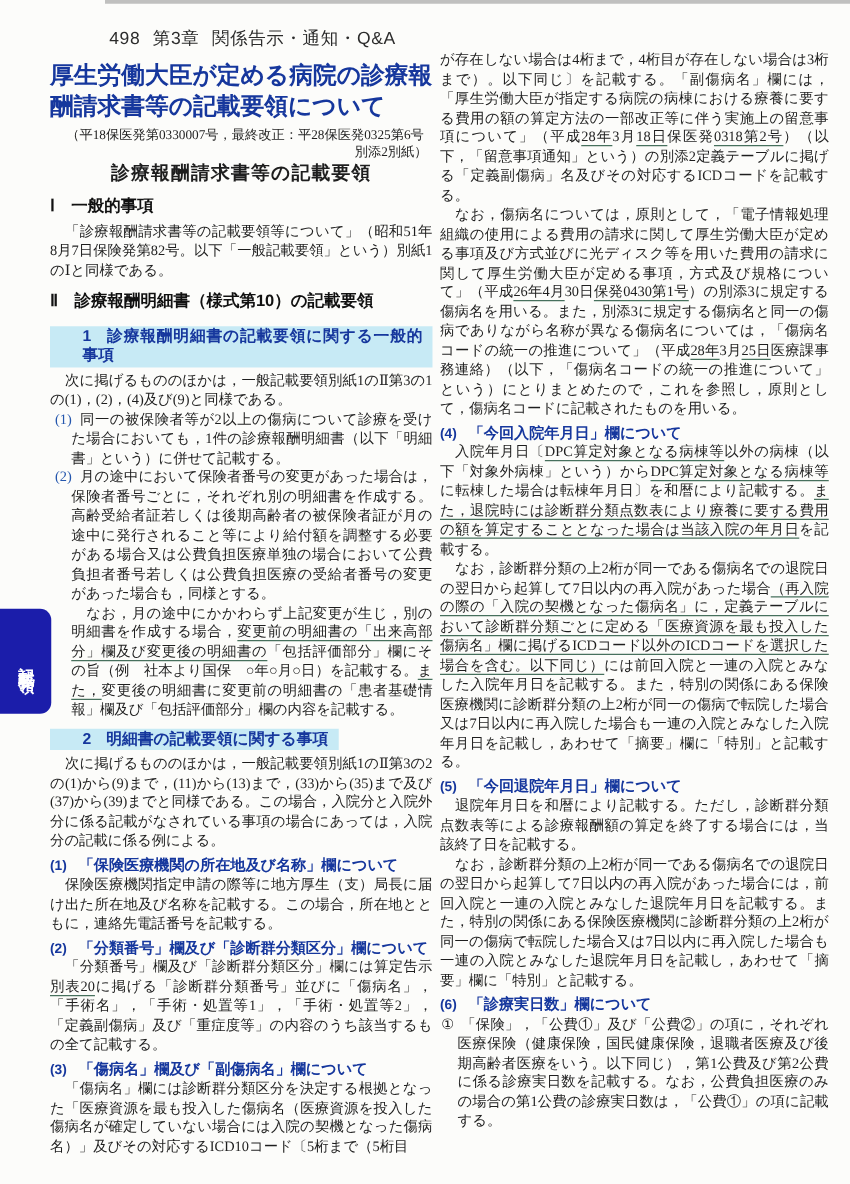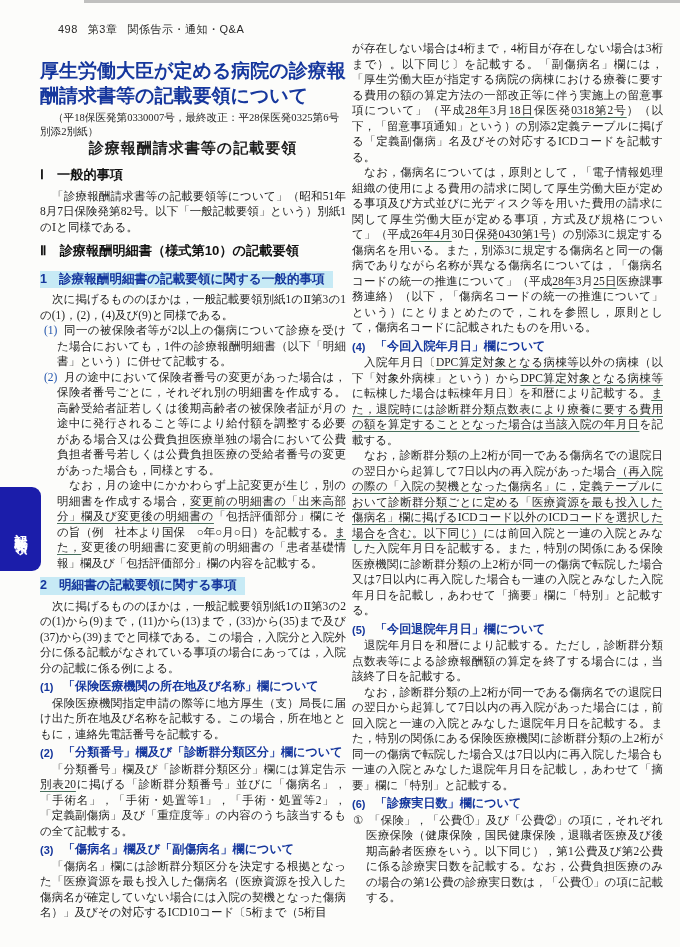--- a/index.html
+++ b/index.html
@@ -12,35 +12,35 @@
   .top-edge{position:absolute;top:0;left:84px;right:0;height:3px;background:#777;opacity:.45;}
 
   .side-tab{position:absolute;left:0;top:487px;width:41px;height:84px;background:var(--tab);
     border-radius:0 9px 9px 0;display:flex;align-items:center;justify-content:center;}
   .side-tab span{writing-mode:vertical-rl;color:#fff;font-family:"Liberation Sans",sans-serif;
     font-size:13px;font-weight:bold;letter-spacing:3px;}
 
   .col-left{position:absolute;left:40px;top:22px;width:306px;}
   .col-right{position:absolute;left:352px;top:41px;width:311px;}
 
-  .page-header{font-family:"Liberation Sans",sans-serif;font-size:11px;color:#2b2b2b;
-    padding-left:18px;margin-bottom:22px;letter-spacing:.5px;}
+  .page-header{font-family:"Liberation Sans",sans-serif;font-size:14px;color:#2b2b2b;
+    padding-left:18px;margin-bottom:9px;letter-spacing:.5px;text-align:center;}
   .page-header .gap{display:inline-block;width:10px;}
 
   .doc-title{font-family:"Liberation Sans",sans-serif;font-weight:bold;color:var(--blue);
     font-size:19px;line-height:1.3;margin:0;}
   .doc-sub1{font-size:10.6px;padding-left:13px;margin-top:3px;}
-  .doc-sub2{font-size:10.6px;padding-right:4px;}
+  .doc-sub2{font-size:10.6px;text-align:right;padding-right:4px;}
   .center-title{font-weight:bold;font-size:15px;text-align:center;margin:0 0 9px;letter-spacing:1px;}
 
   .blocks{font-size:11.5px;line-height:15.5px;text-align:justify;}
   .b-h1{font-family:"Liberation Sans",sans-serif;font-weight:bold;font-size:13.2px;margin:8px 0 6px;color:#111;}
   .b-hl{display:inline-block;background:var(--hl);color:var(--blue);
     font-family:"Liberation Sans",sans-serif;font-weight:bold;font-size:12.6px;
-    padding:1px 8px 1px 0;margin:6px 0 4px;}
+    padding:1px 8px 1px 26px;margin:6px 0 4px;}
   .b-hl .lbl{margin-right:12px;}
   .b-hb{font-family:"Liberation Sans",sans-serif;font-weight:bold;font-size:12.1px;color:var(--blue);
     position:relative;padding-left:23px;margin:3px 0 1px;}
   .b-hb .lbl{position:absolute;left:0;top:1px;font-size:11px;}
   .b-p{text-indent:12px;}
   .b-pc{text-indent:0;}
   .b-pn{margin-left:17px;text-indent:12px;}
   .b-it{position:relative;padding-left:17px;text-indent:7px;}
   .b-it .lbl{position:absolute;left:-3px;top:0;color:var(--num);}
   .b-it2{position:relative;padding-left:14px;text-indent:3px;}

